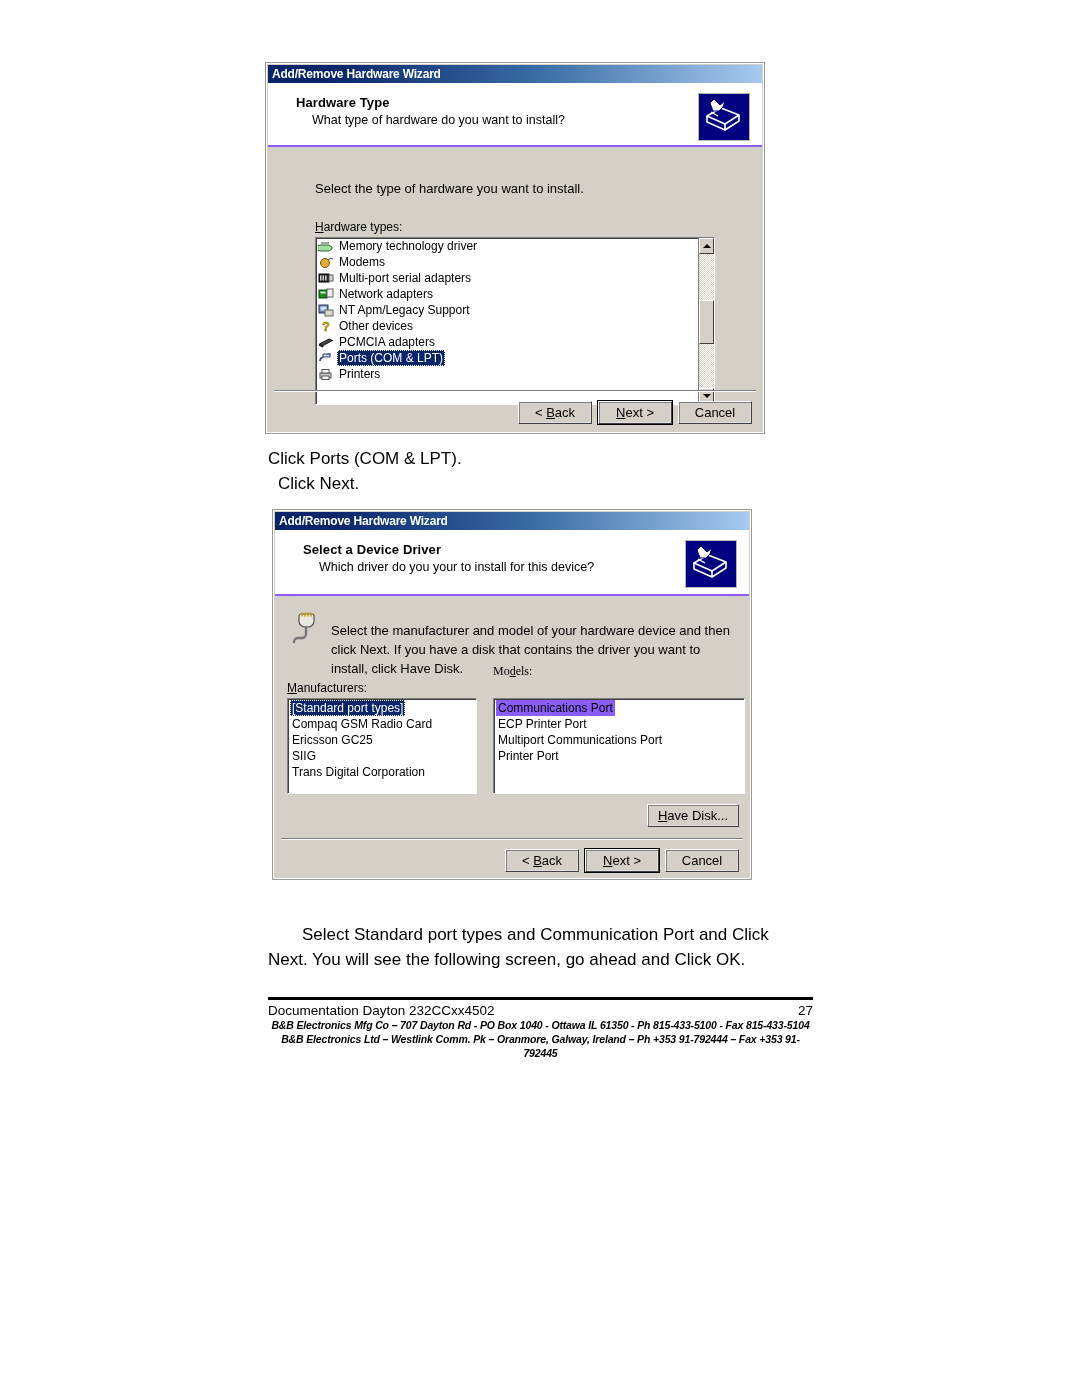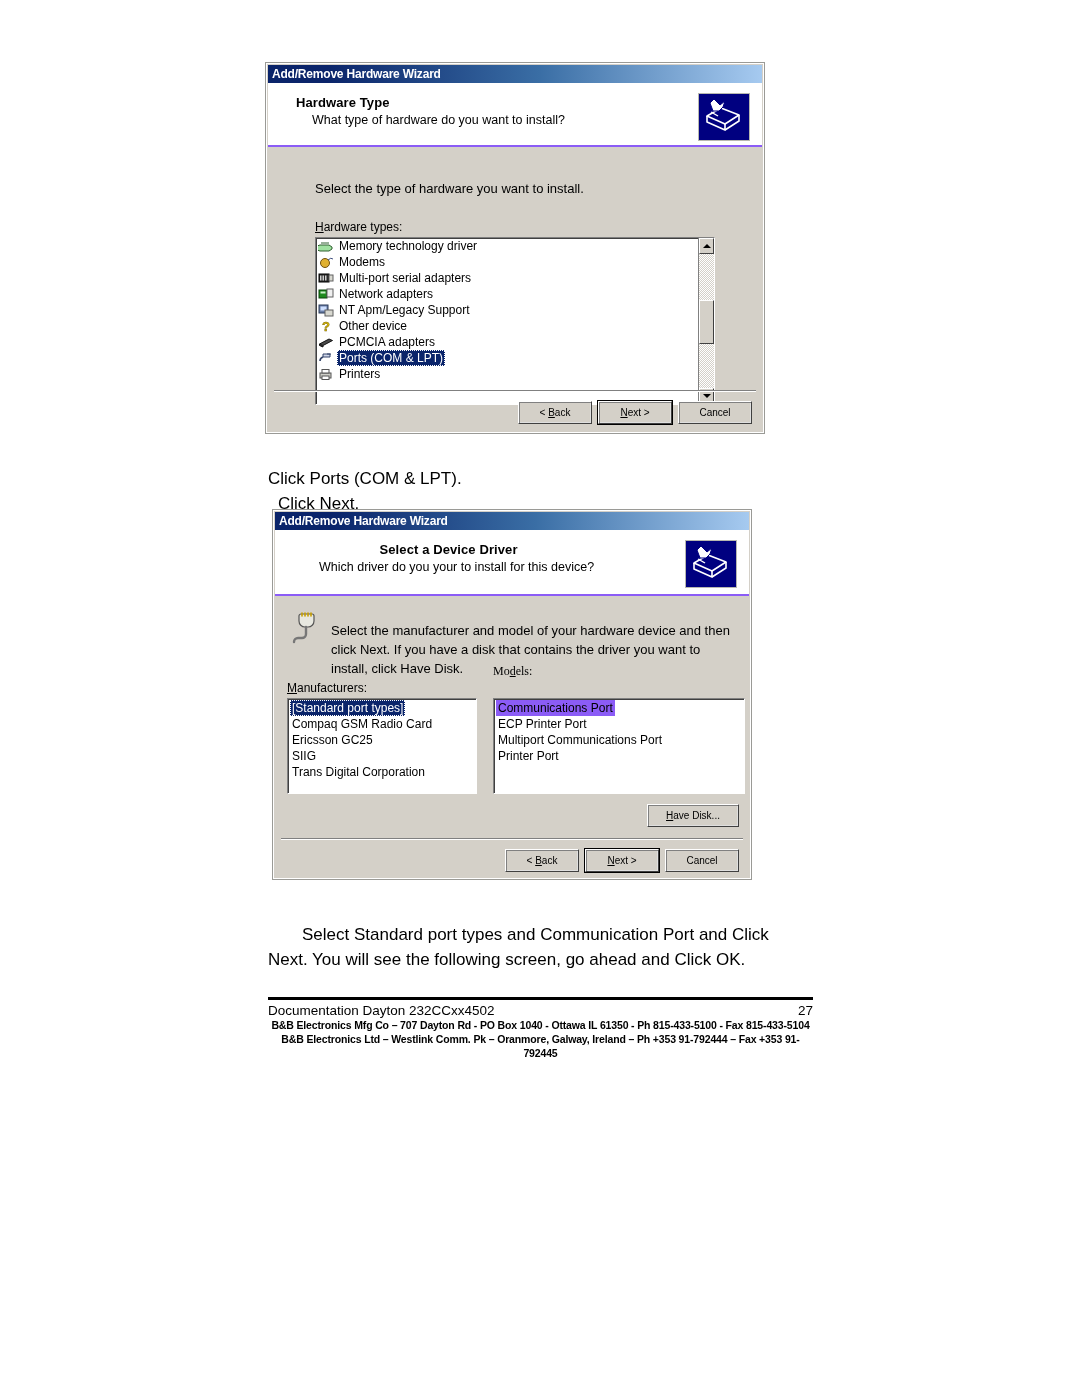--- a/index.html
+++ b/index.html
@@ -106,21 +106,21 @@
   }
 
   
   .btn {
     background: #d4d0c8;
     border-top: 1px solid #ffffff;
     border-left: 1px solid #ffffff;
     border-right: 1px solid #404040;
     border-bottom: 1px solid #404040;
     box-shadow: 1px 1px 0 0 #808080 inset, -1px -1px 0 0 #dfdfdf inset;
-    font-size: 10px;
+    font-size: 13px;
     font-family: "Liberation Sans", sans-serif;
     color: #000;
     height: 23px;
     min-width: 74px;
     padding: 0 8px;
     text-align: center;
     line-height: 21px;
     cursor: default;
     box-sizing: border-box;
     white-space: nowrap;
@@ -255,20 +255,21 @@
     margin-bottom: 3px;
   }
   .footer-line1 {
     display: flex;
     justify-content: space-between;
     font-size: 13.5px;
     color: #000;
   }
   .footer-small {
     font-size: 10.5px;
+    font-style: italic;
     font-weight: bold;
     text-align: center;
     color: #000;
     line-height: 1.35;
     letter-spacing: -0.15px;
   }
 </style>
 </head>
 <body>
 
@@ -345,21 +346,21 @@
                 <rect x="1" y="2" width="9" height="8" fill="#6a7fa8" stroke="#2a3a58"></rect>
                 <rect x="2.5" y="3.5" width="6" height="4" fill="#cfe0ff"></rect>
                 <rect x="7" y="7" width="8" height="6" fill="#d8d8d0" stroke="#606060"></rect>
               </svg></span>
             <span class="lbl">NT Apm/Legacy Support</span>
           </div>
           <div class="lb-item">
             <span class="ico"><svg width="16" height="14" viewBox="0 0 16 14">
                 <text x="8" y="12" font-size="13" font-weight="bold" text-anchor="middle" fill="#e0c000" stroke="#6a5400" stroke-width="0.4" font-family="Liberation Sans">?</text>
               </svg></span>
-            <span class="lbl">Other device</span>
+            <span class="lbl">Other devices</span>
           </div>
           <div class="lb-item">
             <span class="ico"><svg width="16" height="14" viewBox="0 0 16 14">
                 <path d="M1.5 9 L11 4 l3.5 1.5 L5 10.5 Z" fill="#4a4a4a" stroke="#111"></path>
                 <path d="M1.5 9 v1.5 L5 12 v-1.5" fill="#2b2b2b" stroke="#111"></path>
               </svg></span>
             <span class="lbl">PCMCIA adapters</span>
           </div>
           <div class="lb-item sel">
             <span class="ico"><svg width="16" height="14" viewBox="0 0 16 14">
@@ -396,32 +397,32 @@
   <div class="wiz-footer" style="height:59px;">
     <div class="footer-rule"></div>
     <div class="btn-row">
       <button class="btn">&lt; <u>B</u>ack</button>
       <button class="btn default"><u>N</u>ext &gt;</button>
       <button class="btn">Cancel</button>
     </div>
   </div>
 </div>
 
-<div class="prose" style="left:268px; top:467px; width:520px;">
+<div class="prose" style="left:268px; top:447px; width:520px;">
   <div>Click Ports (COM &amp; LPT).</div>
   <div style="padding-left:10px;">Click Next.</div>
 </div>
 
 <div class="dialog" id="dlg2" style="left:272px; top:509px; width:480px; height:371px;">
 
   <div class="titlebar">
     <span class="titlebar-text">Add/Remove Hardware Wizard</span>
   </div>
 
-  <div class="wiz-header" style="height:66px;text-align:center;">
+  <div class="wiz-header" style="height:66px;">
     <div class="wiz-header-texts">
       <div class="wiz-title">Select a Device Driver</div>
       <div class="wiz-subtitle">Which driver do you your to install for this device?</div>
     </div>
     <div class="wiz-icon">
       <svg width="48" height="44" viewBox="0 0 48 44">
         <rect width="48" height="44" fill="#000080"></rect>
         <g fill="none" stroke="#ffffff" stroke-width="1.6" stroke-linejoin="round">
           <path d="M8 22 L22 14 L40 21 L26 30 Z"></path>
           <path d="M8 22 L8 28 L26 36 L26 30"></path>

